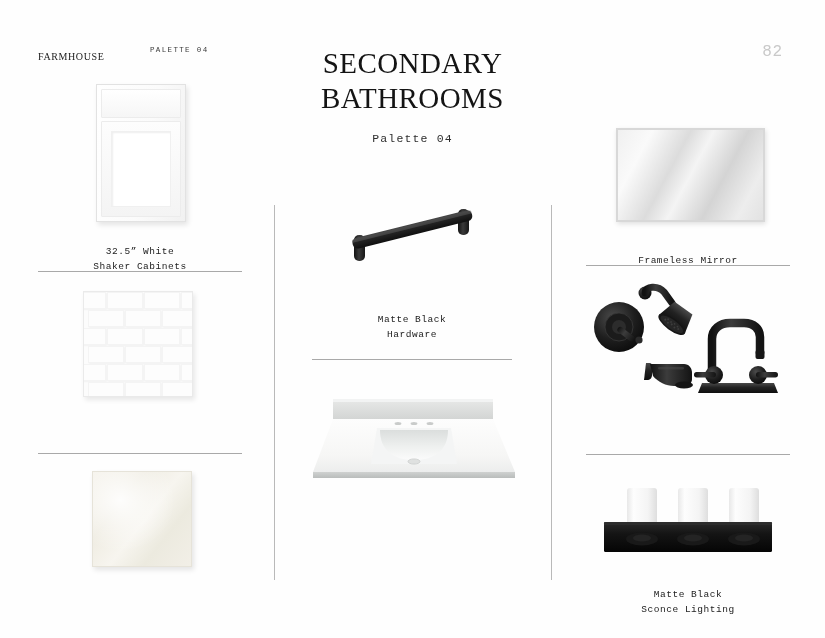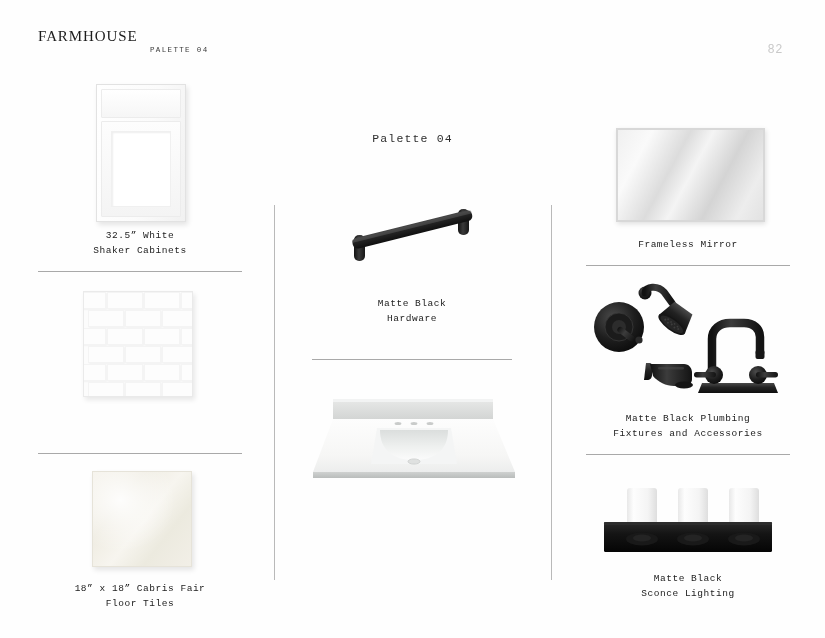--- a/index.html
+++ b/index.html
@@ -20,41 +20,41 @@
   .board {
     position: absolute;
     inset: 0;
     background: #fefefe;
   }
 
   
   .brand {
     position: absolute;
     left: 38px;
-    top: 28px;
+    top: 51px;
     font-family: "Liberation Serif", "DejaVu Serif", serif;
-    font-size: 15px;
+    font-size: 10px;
     letter-spacing: 0.06em;
     color: #1c1c1c;
     white-space: nowrap;
   }
   .brand-sub {
     position: absolute;
     left: 150px;
     top: 46px;
     font-size: 7.5px;
     letter-spacing: 0.18em;
     color: #3a3a3a;
     white-space: nowrap;
   }
   .page-num {
     position: absolute;
     right: 42px;
     top: 43px;
-    font-size: 12px;
+    font-size: 16px;
     color: #c9c9c9;
     letter-spacing: 0.05em;
   }
 
   .title {
     position: absolute;
     left: 50%;
     top: 46px;
     transform: translateX(-50%);
     width: 420px;
@@ -97,20 +97,21 @@
 
   
   .caption {
     position: absolute;
     text-align: center;
     font-size: 9.5px;
     line-height: 1.62;
     letter-spacing: 0.055em;
     color: #222;
     white-space: pre-line;
+    margin-top: 16px;
   }
 
   
   .fig { position: absolute; }
 
   
   .cab {
     left: 96px; top: 84px; width: 88px; height: 136px;
     background: linear-gradient(100deg,#ffffff 0%,#fbfbfb 55%,#f1f1f1 100%);
     border: 1px solid #e2e2e2;
@@ -185,20 +186,24 @@
 </style>
 </head>
 <body>
 
 <div class="board">
 
   <div class="brand">FARMHOUSE</div>
   <div class="brand-sub">PALETTE 04</div>
   <div class="page-num">82</div>
 
+  <div class="title">
+    <span class="l1">SECONDARY</span>
+    <span class="l2">BATHROOMS</span>
+  </div>
   <div class="subtitle">Palette 04</div>
 
   <div class="vrule left"></div>
   <div class="vrule right"></div>
 
   <div class="fig cab">
     <div class="cab-drawer"></div>
     <div class="cab-door"></div>
   </div>
   <div class="caption" style="left:38px; top:228px; width:204px;">32.5” White
@@ -224,22 +229,20 @@
     <div class="brick" style="left:23px;   top:72px;  width:36px; height:17px;"></div>
     <div class="brick" style="left:60px;   top:72px;  width:36px; height:17px;"></div>
     <div class="brick" style="left:97px;   top:72px;  width:36px; height:17px;"></div>
     <div class="brick" style="left:4px;    top:90px;  width:36px; height:17px;"></div>
     <div class="brick" style="left:41px;   top:90px;  width:36px; height:17px;"></div>
     <div class="brick" style="left:78px;   top:90px;  width:36px; height:17px;"></div>
   </div>
   <div class="hrule" style="left:38px; top:453px; width:204px;"></div>
 
   <div class="fig tile-floor"></div>
-  <div class="caption" style="left:38px; top:581px; width:204px;">18” x 18” Cabris Fair
-Floor Tiles</div>
 
   <div class="fig pull">
     <svg width="135" height="62" viewBox="0 0 135 62">
       <defs>
         <linearGradient id="pullG" x1="0" y1="0" x2="0" y2="1">
           <stop offset="0%" stop-color="#4a4a4a"></stop>
           <stop offset="40%" stop-color="#232323"></stop>
           <stop offset="100%" stop-color="#101010"></stop>
         </linearGradient>
         <linearGradient id="postG" x1="0" y1="0" x2="1" y2="0">
@@ -369,22 +372,20 @@
 
         <circle cx="14" cy="58" r="9" fill="url(#plateG)"></circle>
         <rect x="-6" y="55" width="22" height="5.5" rx="2.7" fill="url(#mtlH)"></rect>
         <circle cx="58" cy="58" r="9" fill="url(#plateG)"></circle>
         <rect x="56" y="55" width="22" height="5.5" rx="2.7" fill="url(#mtlH)"></rect>
 
         <rect x="55.5" y="33" width="9" height="9" rx="2" fill="#161616"></rect>
       </g>
     </svg>
   </div>
-  <div class="caption" style="left:586px; top:411px; width:204px;">Matte Black Plumbing
-Fixtures and Accessories</div>
   <div class="hrule" style="left:586px; top:454px; width:204px;"></div>
 
   <div class="fig sconce">
     <svg width="176" height="78" viewBox="0 0 176 78">
       <defs>
         <linearGradient id="shadeG" x1="0" y1="0" x2="1" y2="0">
           <stop offset="0%" stop-color="#e8e8e8"></stop>
           <stop offset="22%" stop-color="#fdfdfd"></stop>
           <stop offset="70%" stop-color="#f4f4f4"></stop>
           <stop offset="100%" stop-color="#dedede"></stop>

